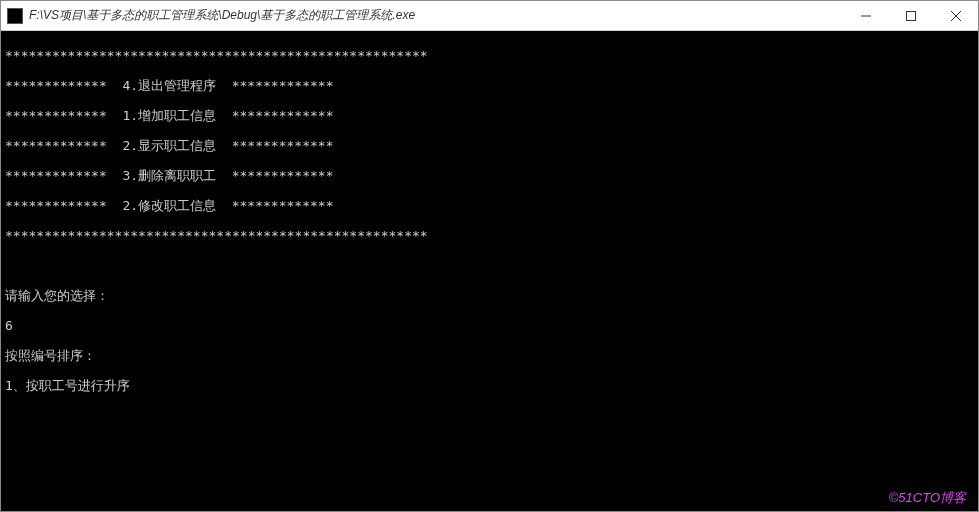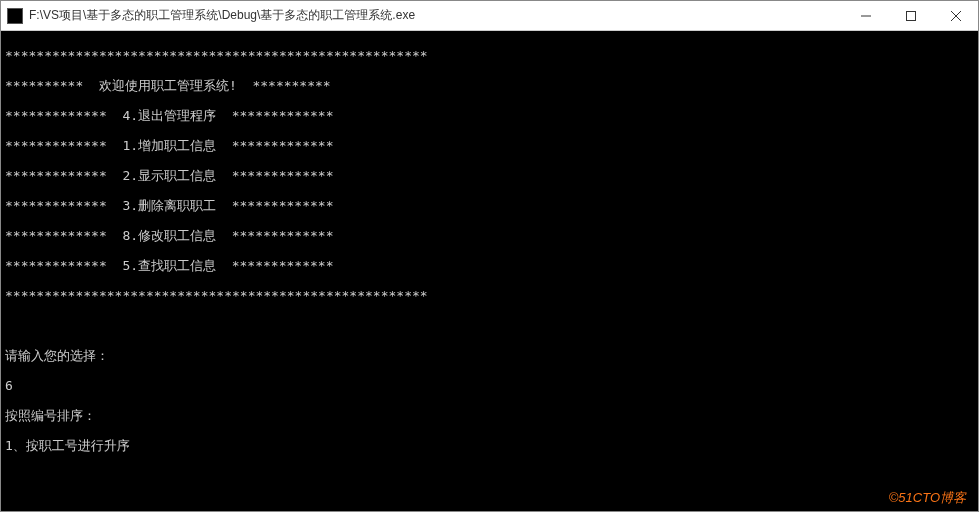--- a/index.html
+++ b/index.html
@@ -14,20 +14,21 @@
     .titlebar {
       height: 30px;
       background: #fff;
       border-bottom: 1px solid #ccc;
       display: flex;
       align-items: center;
       padding-left: 6px;
       font-size: 12px;
       color: #333;
       font-family: "Segoe UI", sans-serif;
+      font-style: italic;
     }
     .titlebar-icon {
       width: 16px; height: 16px;
       background: #000;
       margin-right: 6px;
       display: inline-block;
       border: 1px solid #555;
     }
     .titlebar-title { flex: 1; }
     .winbtns { display: flex; height: 100%; }
@@ -50,21 +51,21 @@
       font-size: 13px;
       line-height: 15px;
       white-space: pre;
       position: relative;
     }
     .line { display: block; }
     .watermark {
       position: absolute;
       right: 12px;
       bottom: 6px;
-      color: #f97316;
+      color: #d946ef;
       font-size: 13px;
       font-style: italic;
       font-family: sans-serif;
     }
   </style>
 </head>
 <body>
 
 <div class="titlebar">
   <span class="titlebar-icon"></span>
@@ -83,27 +84,25 @@
     <div class="winbtn close">
       <svg viewBox="0 0 10 10">
           <path d="M0 0 L10 10 M10 0 L0 10"></path>
         </svg>
     </div>
   </div>
 </div>
 
 <div class="console">
 <span class="line">******************************************************</span>
-<span class="line">**********  欢迎使用职工管理系统!  **********</span>
 <span class="line">*************  4.退出管理程序  *************</span>
 <span class="line">*************  1.增加职工信息  *************</span>
 <span class="line">*************  2.显示职工信息  *************</span>
 <span class="line">*************  3.删除离职职工  *************</span>
-<span class="line">*************  8.修改职工信息  *************</span>
-<span class="line">*************  5.查找职工信息  *************</span>
+<span class="line">*************  2.修改职工信息  *************</span>
 <span class="line">******************************************************</span>
 <span class="line"> </span>
 <span class="line">请输入您的选择：</span>
 <span class="line">6</span>
 <span class="line">按照编号排序：</span>
 <span class="line">1、按职工号进行升序</span>
 
 
 
 

